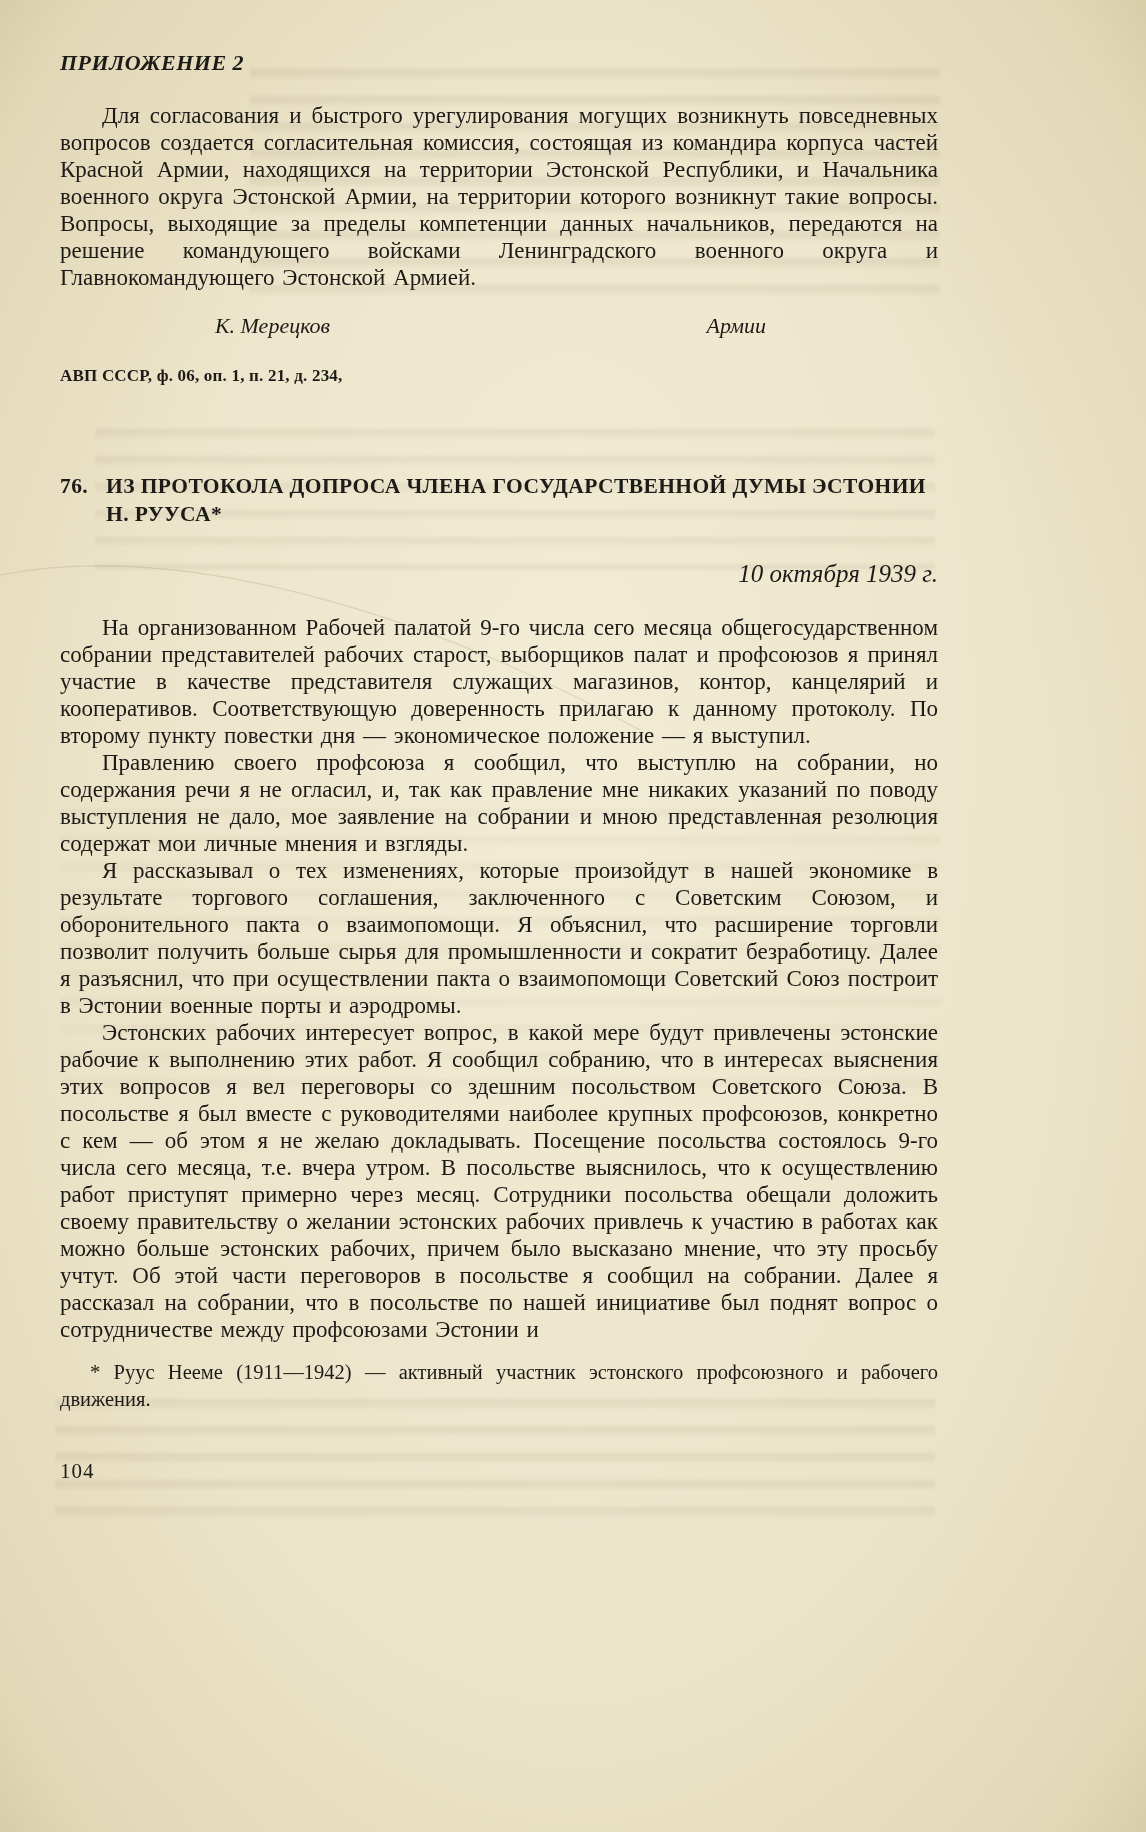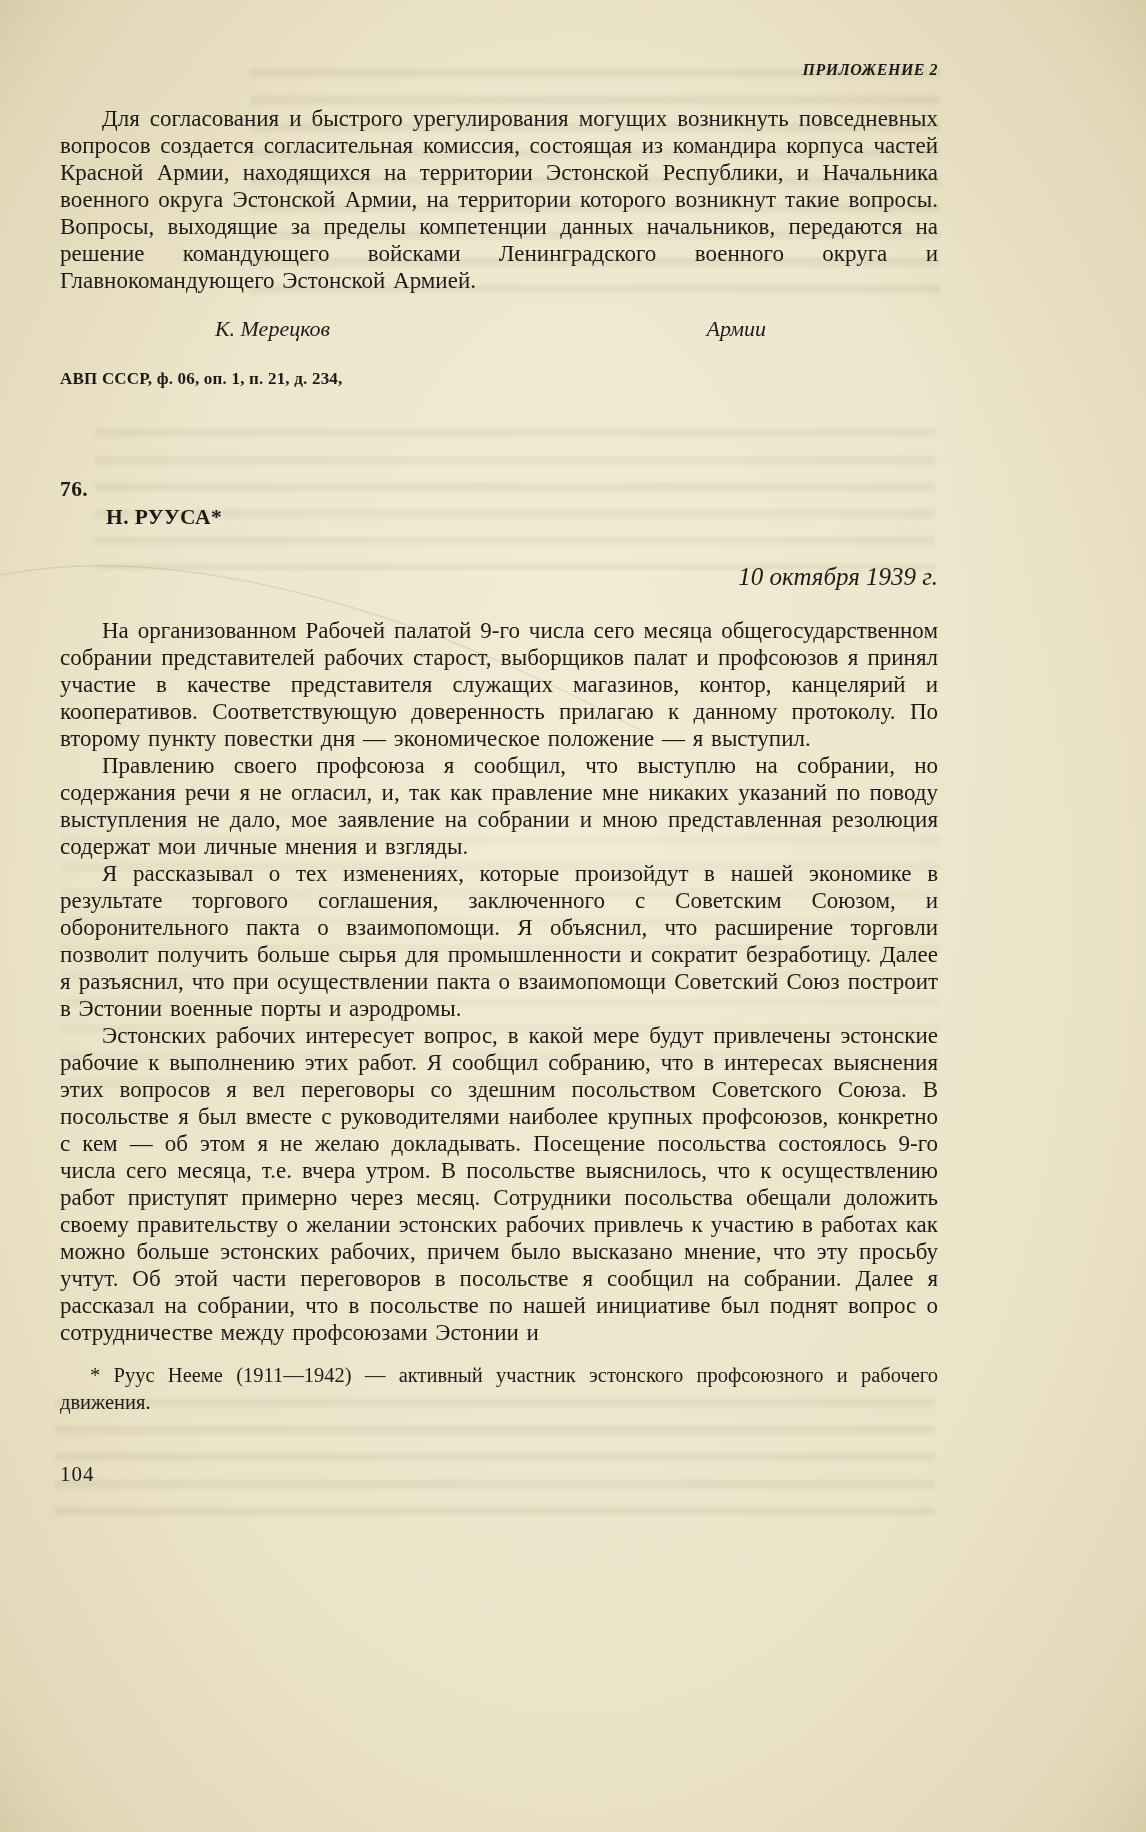--- a/index.html
+++ b/index.html
@@ -44,26 +44,24 @@
     opacity: 0.35;
     pointer-events: none;
   }
   .content {
     position: absolute;
     left: 60px;
     top: 50px;
     width: 878px;
   }
   .header-label {
-    text-align: right;
     font-style: italic;
     font-weight: bold;
-    font-size: 16px;
+    font-size: 22px;
     letter-spacing: 0.5px;
-    margin-top: 11px;
   }
   .body-par {
     margin: 0;
     font-size: 23px;
     line-height: 27px;
     text-align: justify;
     text-align-last: left;
     text-indent: 42px;
     word-spacing: 2px;
   }
@@ -140,21 +138,21 @@
       <span class="sig-right">Армии</span>
     </div>
 
     <div class="archive">
       <div>АВП СССР, ф. 06, оп. 1, п. 21, д. 234,</div>
     </div>
 
     <div class="doc-heading">
       <span class="doc-num">76.</span>
       <span>
-        <br>
+        <span>ИЗ ПРОТОКОЛА ДОПРОСА ЧЛЕНА ГОСУДАРСТВЕННОЙ ДУМЫ ЭСТОНИИ</span><br>
         <span>Н. РУУСА*</span>
       </span>
     </div>
 
     <div class="doc-date">10 октября 1939 г.</div>
 
     <div class="doc-body">
       <p class="body-par">На организованном Рабочей палатой 9-го числа сего месяца общегосударственном собрании представителей рабочих старост, выборщиков палат и профсоюзов я принял участие в качестве представителя служащих магазинов, контор, канцелярий и кооперативов. Соответствующую доверенность прилагаю к данному протоколу. По второму пункту повестки дня — экономическое положение — я выступил.</p>
       <p class="body-par">Правлению своего профсоюза я сообщил, что выступлю на собрании, но содержания речи я не огласил, и, так как правление мне никаких указаний по поводу выступления не дало, мое заявление на собрании и мною представленная резолюция содержат мои личные мнения и взгляды.</p>
       <p class="body-par">Я рассказывал о тех изменениях, которые произойдут в нашей экономике в результате торгового соглашения, заключенного с Советским Союзом, и оборонительного пакта о взаимопомощи. Я объяснил, что расширение торговли позволит получить больше сырья для промышленности и сократит безработицу. Далее я разъяснил, что при осуществлении пакта о взаимопомощи Советский Союз построит в Эстонии военные порты и аэродромы.</p>

